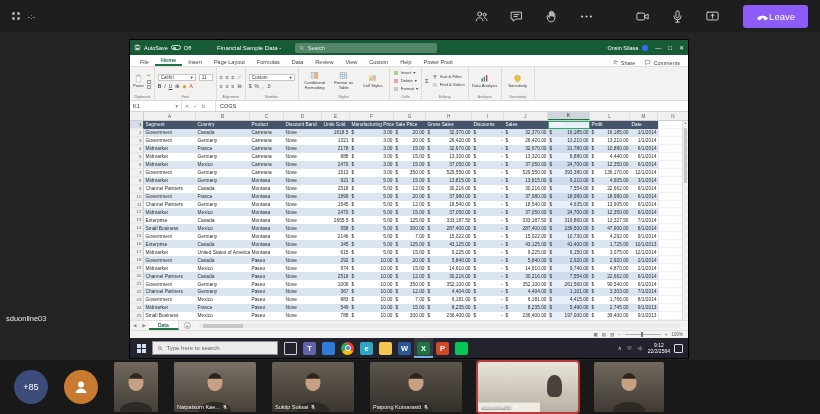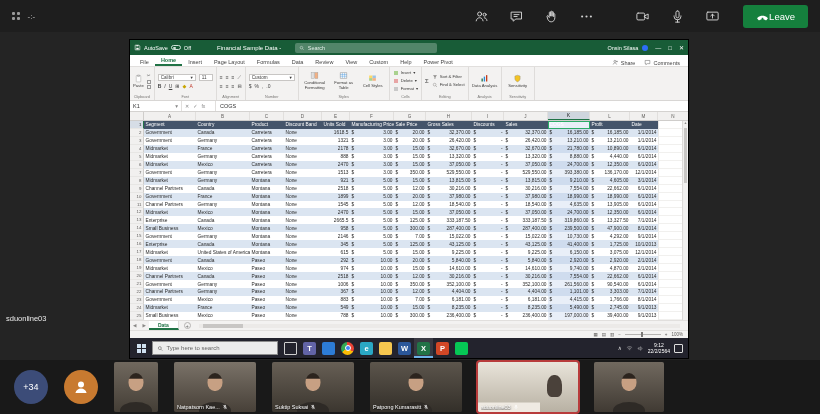--- a/index.html
+++ b/index.html
@@ -9,21 +9,21 @@
 
 .topbar{position:absolute;top:0;left:0;right:0;height:32px;background:#1e1e1e;display:flex;align-items:center;padding:0 12px;z-index:9;}
 .appsicon{display:grid;grid-template-columns:3px 3px;grid-gap:1.5px;margin-right:8px;}
 .appsicon i{width:3px;height:3px;background:#9a9a9a;border-radius:1px;}
 .timer{color:#bdbdbd;font-size:8px;}
 .tb-spacer{flex:1;}
 .ctrl{width:26px;height:22px;display:flex;align-items:center;justify-content:center;margin-left:9px;cursor:pointer;border-radius:3px;}
 .ctrl svg{width:15px;height:15px;stroke:#d4d4d4;fill:none;stroke-width:1.5;stroke-linecap:round;stroke-linejoin:round;}
 .ctrl.filled svg{fill:#d4d4d4;stroke:none;}
 .ctrl.gap{margin-left:30px;}
-.leave-btn{margin-left:18px;background:#15803d;color:#fff;font-size:9.5px;border:none;border-radius:3px;height:23px;padding:0 13px;display:flex;align-items:center;cursor:pointer;}
+.leave-btn{margin-left:18px;background:#8b5cf6;color:#fff;font-size:9.5px;border:none;border-radius:3px;height:23px;padding:0 13px;display:flex;align-items:center;cursor:pointer;}
 .leave-btn svg{width:13px;height:13px;fill:#fff;}
 
 
 .stage{position:absolute;top:32px;left:0;right:0;height:328px;background:#242424;}
 .presenter-label{position:absolute;left:6px;top:282px;color:#eaeaea;font-size:7.5px;}
 .share{position:absolute;left:130px;top:8px;width:558px;height:318px;background:#fff;display:flex;flex-direction:column;box-shadow:0 0 0 1px #000;}
 
 
 .xl-title{height:15px;background:#185c37;display:flex;align-items:center;color:#fff;font-size:5.5px;padding:0 4px;flex:none;}
 .xl-title svg.save{width:7px;height:7px;margin-right:3px;}
@@ -1507,21 +1507,21 @@
           </div>
           <div class="action"></div>
         </div>
       </div>
 
     </div>
   </div>
 
   <div class="filmstrip" id="filmstrip">
       <div class="av" style="background: rgb(60, 76, 120);">
-        <span>+34</span>
+        <span>+85</span>
       </div>
       <div class="av" style="background: rgb(200, 122, 48);">
         <svg viewBox="0 0 24 24">
           <circle cx="12" cy="8.5" r="4" fill="#fff"></circle>
           <path d="M4.5 20c1-4 4-6 7.5-6s6.5 2 7.5 6z" fill="#fff"></path>
         </svg>
       </div>
       <div class="tile" style="width: 44px;">
         <div class="face skin-a"></div>
       </div>

